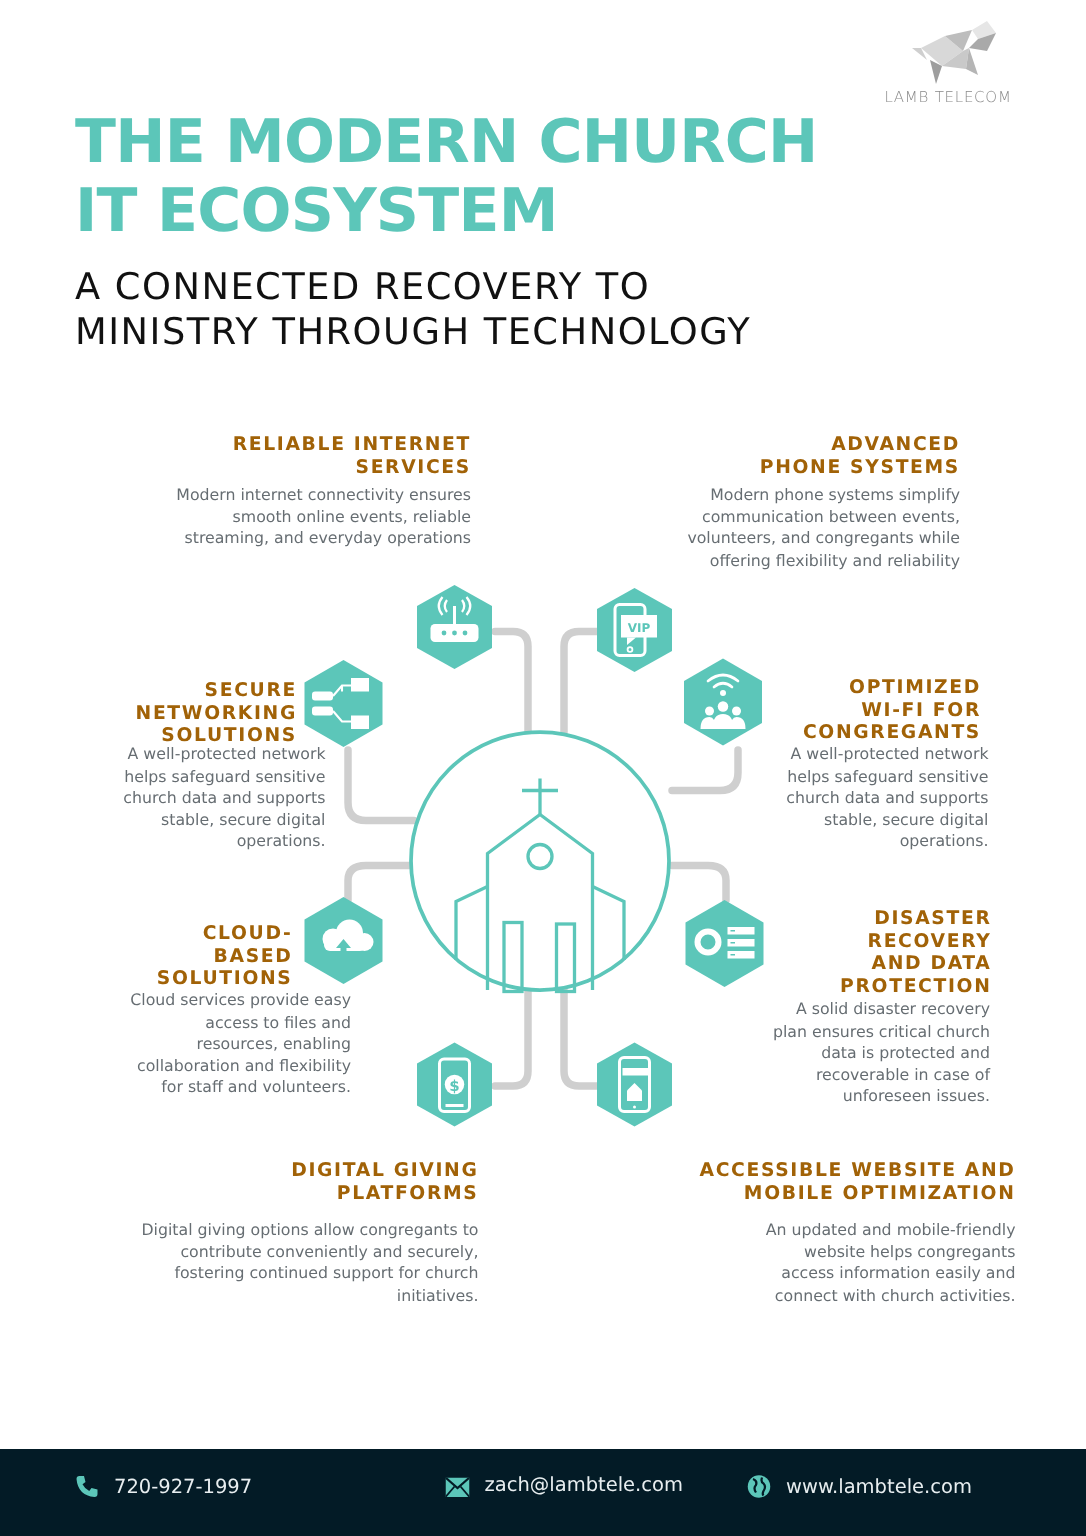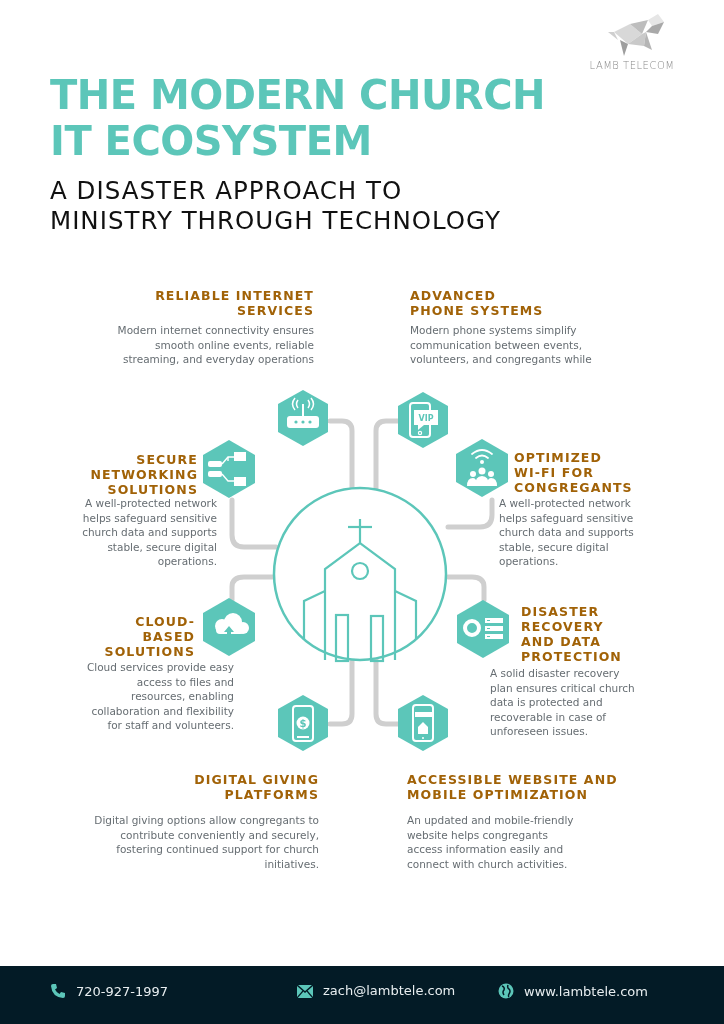--- a/index.html
+++ b/index.html
@@ -5,21 +5,21 @@
   html, body { margin: 0; padding: 0; }
   body { width: 724px; height: 1024px; background: #ffffff; position: relative; overflow: hidden; font-family: "Liberation Sans", sans-serif; }
   .abs { position: absolute; }
   .logo { left: 572px; top: 10px; width: 120px; height: 68px; }
   .logo-text { position: absolute; left: 0; top: 50px; width: 120px; text-align: center; font-family: "DejaVu Sans", sans-serif; font-size: 10px; color: #8a8a8a; letter-spacing: 0.5px; font-weight: 300; }
   .title { left: 50px; top: 72px; font-family: "DejaVu Sans", sans-serif; font-weight: bold; font-size: 40px; line-height: 46px; color: #5cc6b9; letter-spacing: -0.5px; }
   .subtitle { left: 50px; top: 176px; font-family: "DejaVu Sans", sans-serif; font-size: 24.5px; line-height: 30px; color: #111; letter-spacing: 1px; }
   .head { font-family: "DejaVu Sans", sans-serif; font-weight: bold; font-size: 12.5px; line-height: 15px; color: #a16207; letter-spacing: 1.1px; text-transform: uppercase; }
   .desc { font-family: "DejaVu Sans", sans-serif; font-size: 10.5px; line-height: 14.5px; color: #666d72; margin-top: 5px; }
   .r { text-align: right; }
-  .l { text-align: left; }
+  .l { text-align: right; }
   .diagram { left: 0; top: 0; width: 724px; height: 1024px; pointer-events: none; }
   .footer { left: 0; top: 966px; width: 724px; height: 58px; background: #031b26; }
   .f-item { position: absolute; top: 17px; display: flex; align-items: flex-end; gap: 10px; color: #e8eef0; font-family: "DejaVu Sans", sans-serif; font-size: 13px; }
   .f-item svg { display: block; }
 </style>
 </head>
 <body>
 
 <div class="abs logo">
   <svg width="120" height="50" viewBox="0 0 120 50">
@@ -33,21 +33,21 @@
     <polygon points="36,22 42,22 46,30" fill="#cfcfcf"></polygon>
   </svg>
   <div class="logo-text">LAMB TELECOM</div>
 </div>
 
 <div class="abs title">
   <div>THE MODERN CHURCH</div>
   <div>IT ECOSYSTEM</div>
 </div>
 <div class="abs subtitle">
-  <div>A DISASTER APPROACH TO</div>
+  <div>A CONNECTED RECOVERY TO</div>
   <div>MINISTRY THROUGH TECHNOLOGY</div>
 </div>
 
 <svg class="abs diagram" viewBox="0 0 724 1024">
   <g fill="none" stroke="#cfcfcf" stroke-width="5" stroke-linecap="round">
 
     <path d="M330,421 H342 Q352,421 352,431 V488"></path>
 
     <path d="M398,421 H386 Q376,421 376,431 V488"></path>
 
@@ -196,20 +196,21 @@
 
 <div class="abs l" style="left:410px; top:288px; width:230px;">
   <div class="head">
     <div>ADVANCED</div>
     <div>PHONE SYSTEMS</div>
   </div>
   <div class="desc">
     <div>Modern phone systems simplify</div>
     <div>communication between events,</div>
     <div>volunteers, and congregants while</div>
+    <div>offering flexibility and reliability</div>
   </div>
 </div>
 
 <div class="abs r" style="left:60px; top:452px; width:138px;">
   <div class="head">
     <div>SECURE</div>
     <div>NETWORKING</div>
     <div>SOLUTIONS</div>
   </div>
 </div>

